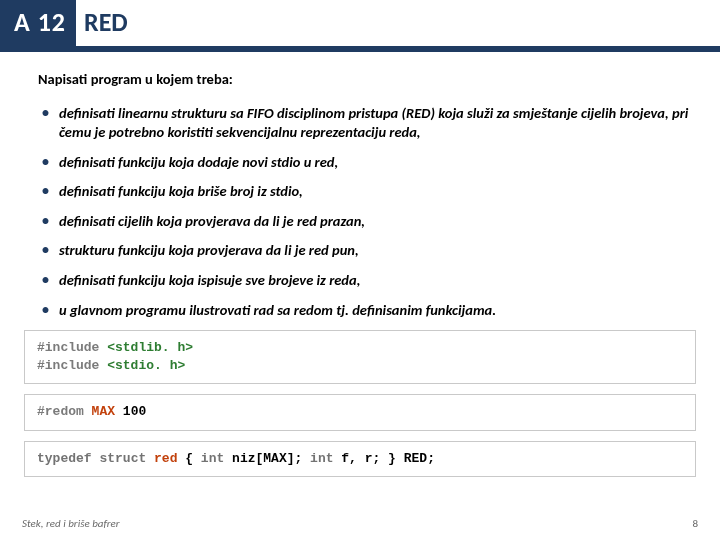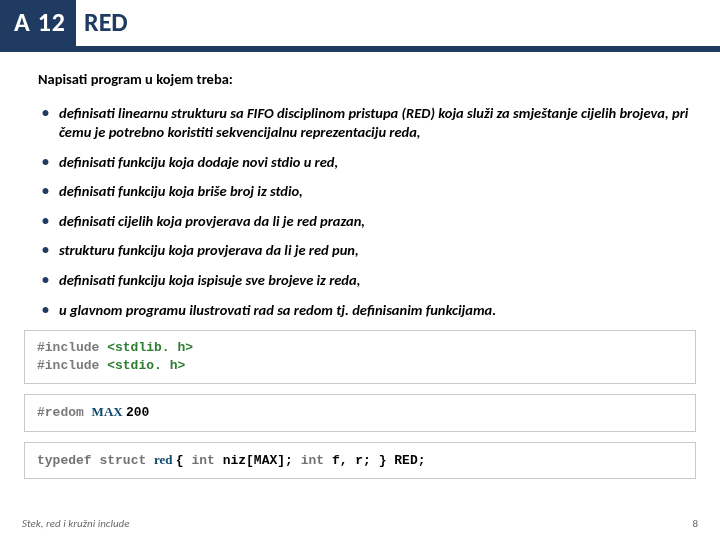--- a/index.html
+++ b/index.html
@@ -64,21 +64,21 @@
     padding: 8px 12px;
     margin: 10px 24px 0 24px;
     font-family: "Courier New", monospace;
     font-size: 13px;
     font-weight: 700;
     line-height: 1.4;
   }
   .kw-pre { color: #7b7b7b; }
   .kw-str { color: #2e7d32; }
   .kw-type { color: #737373; }
-  .kw-name { color: #0c4a6e; font-family: Liberation Serif, serif; }
+  .kw-name { color: #c2410c; }
   .footer {
     position: absolute;
     left: 0; right: 0; bottom: 10px;
     display: flex;
     justify-content: space-between;
     align-items: center;
     padding: 0 22px;
     font-size: 11px;
     font-style: italic;
     color: #6b6b6b;
@@ -127,25 +127,25 @@
       </li>
   </ul>
 </div>
 
 <div class="code">
   <div><span class="kw-pre">#include </span><span class="kw-str">&lt;stdlib. h&gt;</span></div>
   <div><span class="kw-pre">#include </span><span class="kw-str">&lt;stdio. h&gt;</span></div>
 </div>
 
 <div class="code">
-  <div><span class="kw-pre">#redom </span><span class="kw-name">MAX </span><span>200</span></div>
+  <div><span class="kw-pre">#redom </span><span class="kw-name">MAX </span><span>100</span></div>
 </div>
 
 <div class="code">
   <div>
     <span class="kw-type">typedef </span><span class="kw-type">struct </span><span class="kw-name">red </span><span>{ </span><span class="kw-type">int </span><span>niz[MAX]; </span><span class="kw-type">int </span><span>f, r; } RED;</span>
   </div>
 </div>
 
 <div class="footer">
-  <span>Stek, red i kružni include</span>
+  <span>Stek, red i briše bafrer</span>
   <span class="pagenum">8</span>
 </div>
 
 </body></html>

